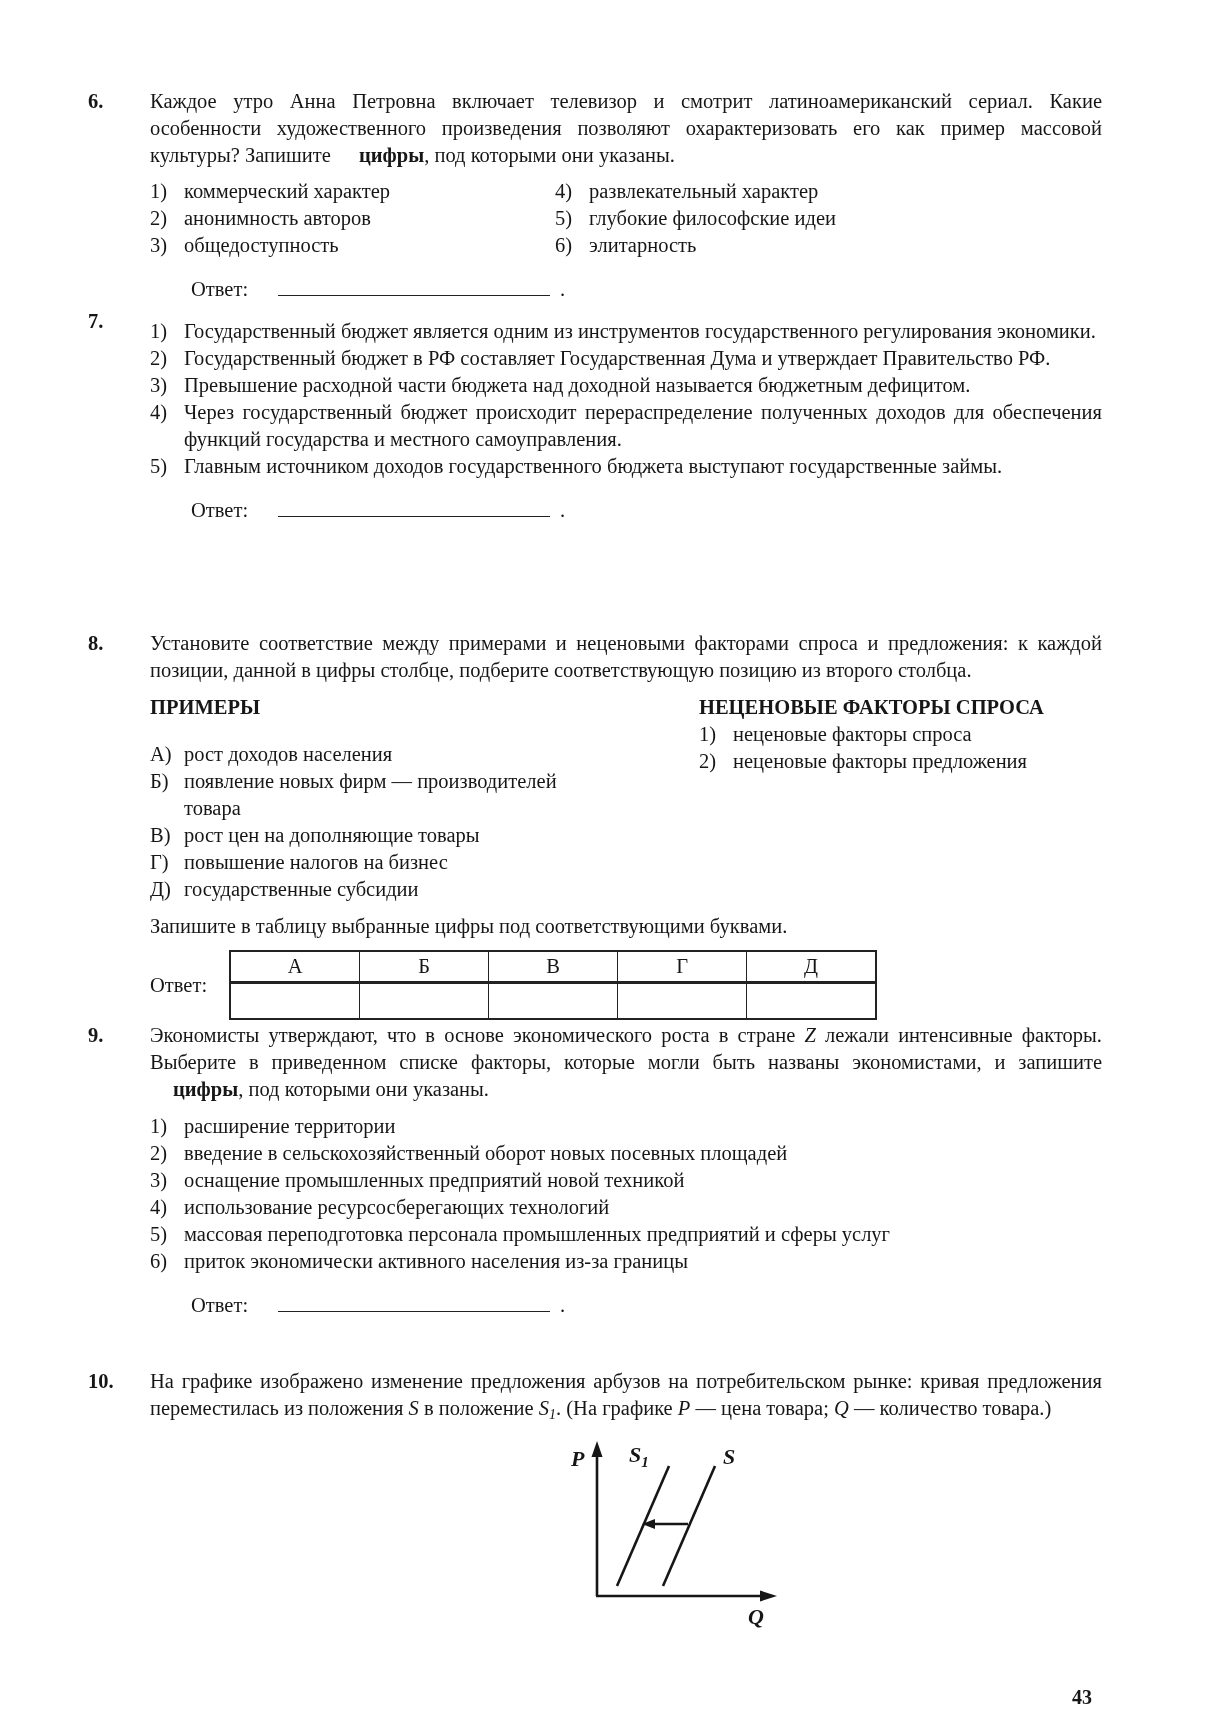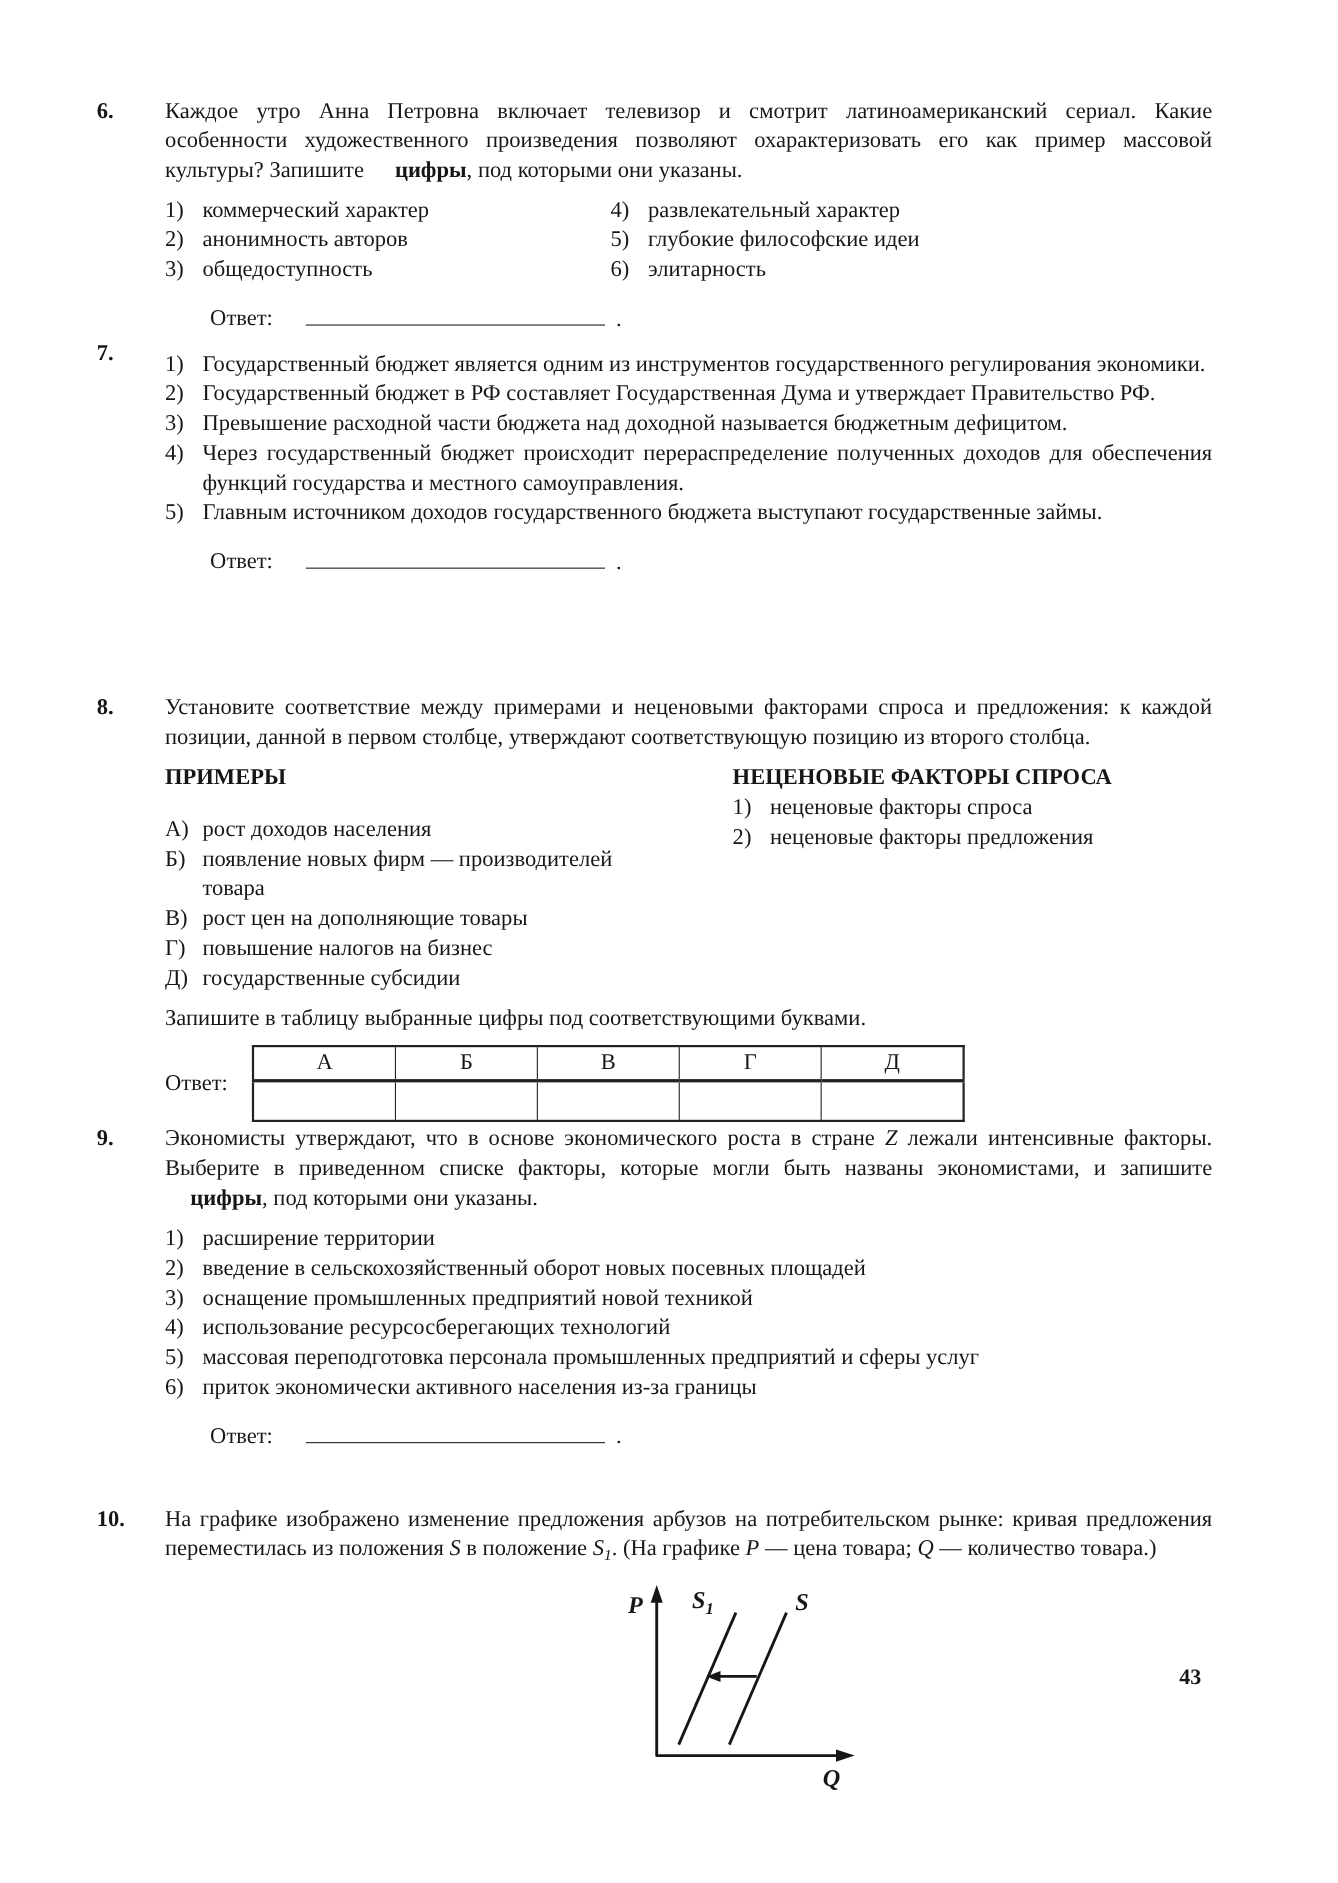--- a/index.html
+++ b/index.html
@@ -19,37 +19,37 @@
   .opt-grid{display:grid;grid-template-columns:405px 1fr;margin-top:9px;}
   .opt-col{display:flex;flex-direction:column;}
   .item{display:flex;}
   .item .num{flex:none;width:34px;}
   .item .txt{flex:1;}
   .jst .txt{text-align:justify;}
   .items{margin-top:10px;}
   .answer{margin-top:15px;white-space:nowrap;margin-left:41px;}
   .blank{display:inline-block;width:272px;border-bottom:1.8px solid #222;height:1em;margin-left:30px;}
   .dot{margin-left:10px;}
-  .cols{display:grid;grid-template-columns:440px 1fr;column-gap:76px;margin-top:10px;}
+  .cols{display:grid;grid-template-columns:440px 1fr;column-gap:109px;margin-top:10px;}
   .colhead{font-weight:bold;margin:0 0 20px 0;}
   .colhead2{font-weight:bold;margin:0;}
   .colhead2 + .colitems{margin-top:0;}
   .colitems{display:flex;flex-direction:column;}
   .note{margin:10px 0 0 0;text-align:justify;}
   .ans-table-row{display:flex;align-items:center;margin-top:10px;}
   table.tbl{border-collapse:collapse;margin-left:22px;}
   table.tbl th, table.tbl td{border:1.6px solid #222;width:128px;padding:0;}
   table.tbl{border:2.5px solid #222;}
   table.tbl th{height:29px;font-weight:normal;border-bottom:3px solid #222;text-align:center;}
   table.tbl td{height:34px;}
   .graph-wrap{margin-top:8px;margin-left:395px;}
   .graph-wrap svg{display:block;}
   .g-label{font-family:"Liberation Serif","DejaVu Serif",serif;font-style:italic;font-weight:bold;font-size:22px;fill:#161616;}
   .g-sub{font-size:15px;}
-  .pagenum{position:absolute;left:1072px;top:1512px;font-weight:bold;font-size:20px;}
+  .pagenum{position:absolute;left:1072px;top:1684px;font-weight:bold;font-size:20px;}
 </style>
 </head>
 <body>
 
 <div class="page">
 
   <section class="q" style="top:88px;">
     <div class="qnum">6.</div>
     <div class="qbody">
       <p class="intro"><span>Каждое утро Анна Петровна включает телевизор и смотрит латиноамериканский сериал. Какие особенности художественного произведения позволяют охарактеризовать его как пример массовой культуры? Запишите </span><span class="emph">цифры</span><span>, под которыми они указаны.</span></p>
@@ -112,21 +112,21 @@
             <span class="txt">Главным источником доходов государственного бюджета выступают государственные займы.</span>
           </div>
       </div>
       <div class="answer"><span>Ответ:</span><span class="blank"></span><span class="dot">.</span></div>
     </div>
   </section>
 
   <section class="q" style="top:630px;">
     <div class="qnum">8.</div>
     <div class="qbody">
-      <p class="intro"><span>Установите соответствие между примерами и неценовыми факторами спроса и предложения: к каждой позиции, данной в первом столбце, утверждают соответствующую позицию из второго столбца.</span></p>
+      <p class="intro"><span>Установите соответствие между примерами и неценовыми факторами спроса и предложения: к каждой позиции, данной в цифры столбце, подберите соответствующую позицию из второго столбца.</span></p>
       <div class="cols">
         <div>
           <p class="colhead">ПРИМЕРЫ</p>
           <div class="colitems">
             <div class="item">
                 <span class="num">А)</span>
                 <span class="txt">рост доходов населения</span>
               </div>
             <div class="item">
                 <span class="num">Б)</span>

